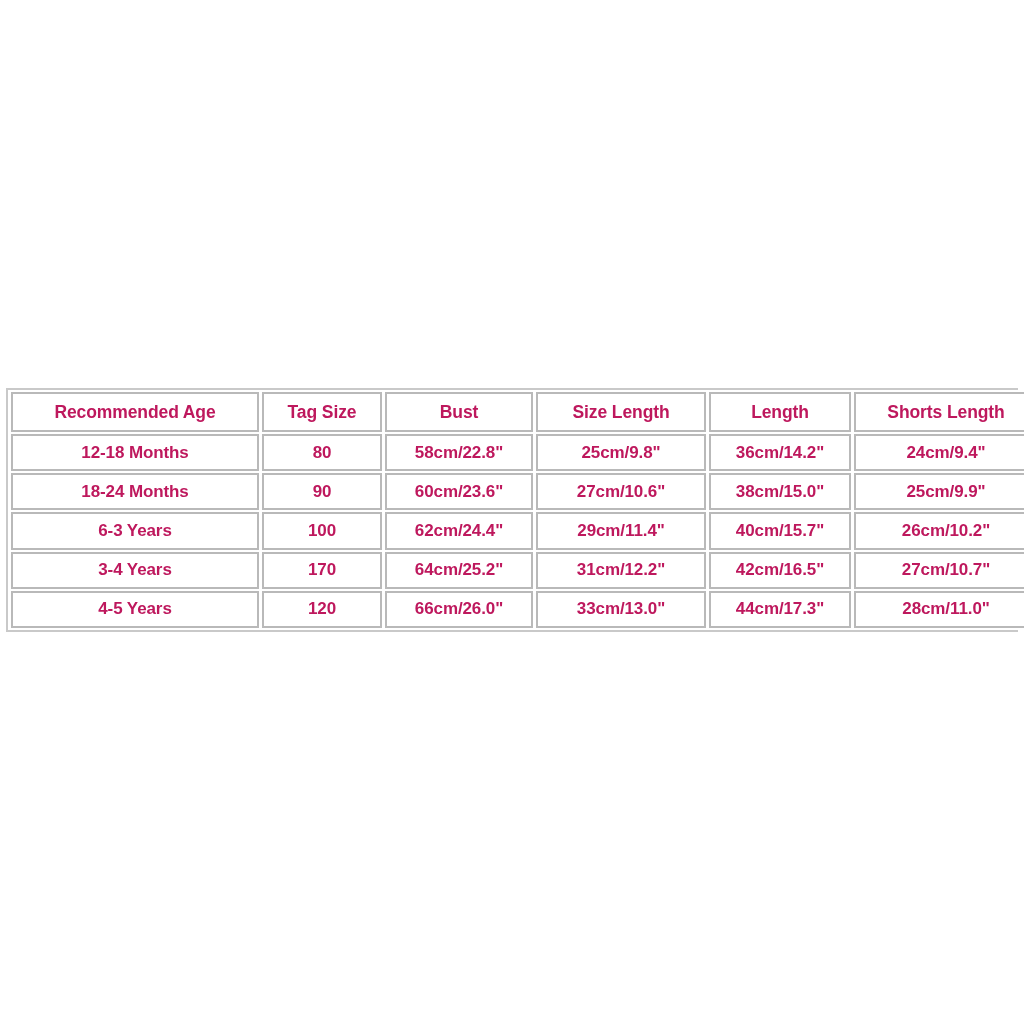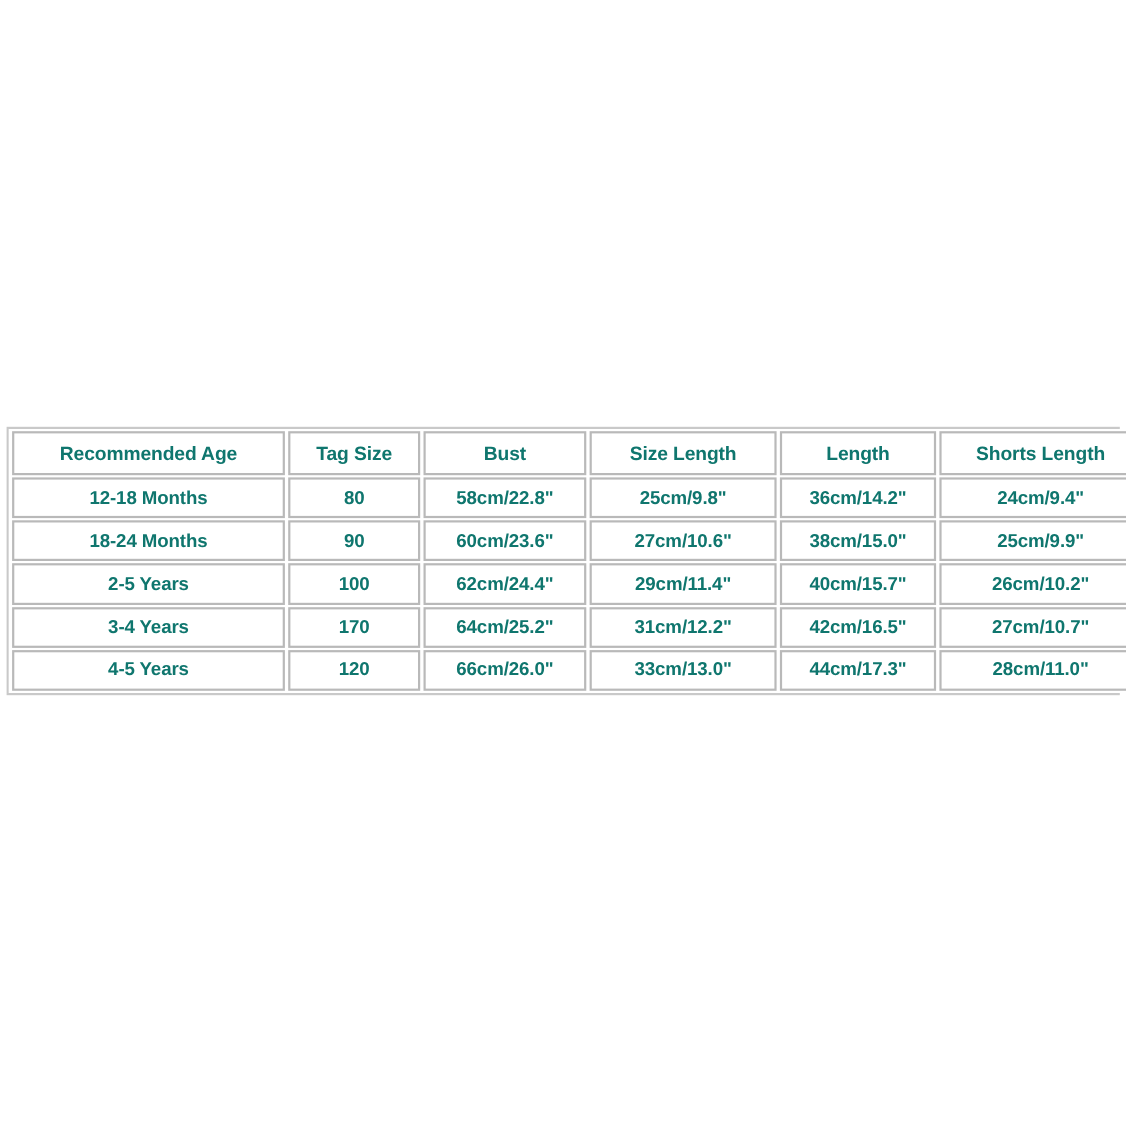--- a/index.html
+++ b/index.html
@@ -35,21 +35,21 @@
     table-layout: fixed;
     background: #ffffff;
   }
 
   table.size-chart td,
   table.size-chart th {
     border: 2px solid #b9b9b9;
     background: #ffffff;
     text-align: center;
     vertical-align: middle;
-    color: #0f766e;
+    color: #be185d;
     font-weight: bold;
     font-size: 17px;
     letter-spacing: -0.1px;
     padding: 2px 3px;
     box-sizing: border-box;
     white-space: nowrap;
     overflow: hidden;
   }
 
   table.size-chart thead th {
@@ -103,21 +103,21 @@
       </tr>
       <tr>
         <td>18-24 Months</td>
         <td>90</td>
         <td>60cm/23.6"</td>
         <td>27cm/10.6"</td>
         <td>38cm/15.0"</td>
         <td>25cm/9.9"</td>
       </tr>
       <tr>
-        <td>2-5 Years</td>
+        <td>6-3 Years</td>
         <td>100</td>
         <td>62cm/24.4"</td>
         <td>29cm/11.4"</td>
         <td>40cm/15.7"</td>
         <td>26cm/10.2"</td>
       </tr>
       <tr>
         <td>3-4 Years</td>
         <td>170</td>
         <td>64cm/25.2"</td>

